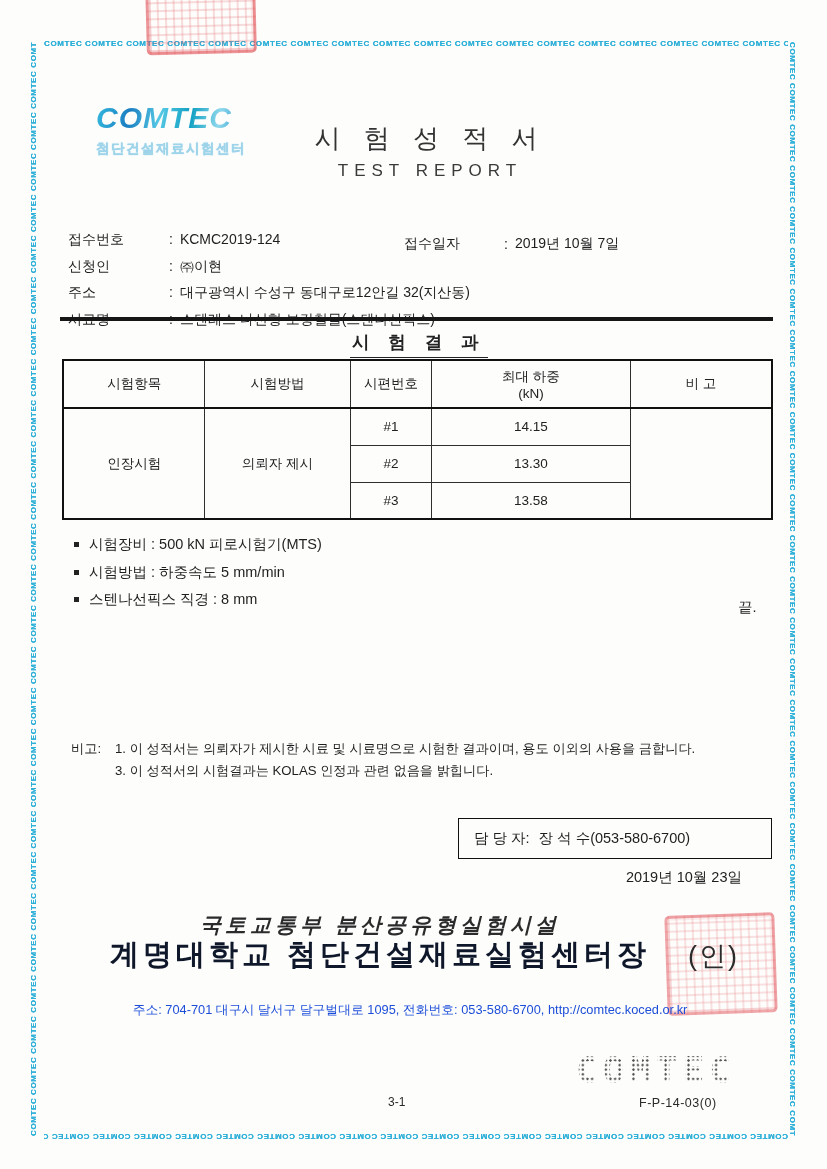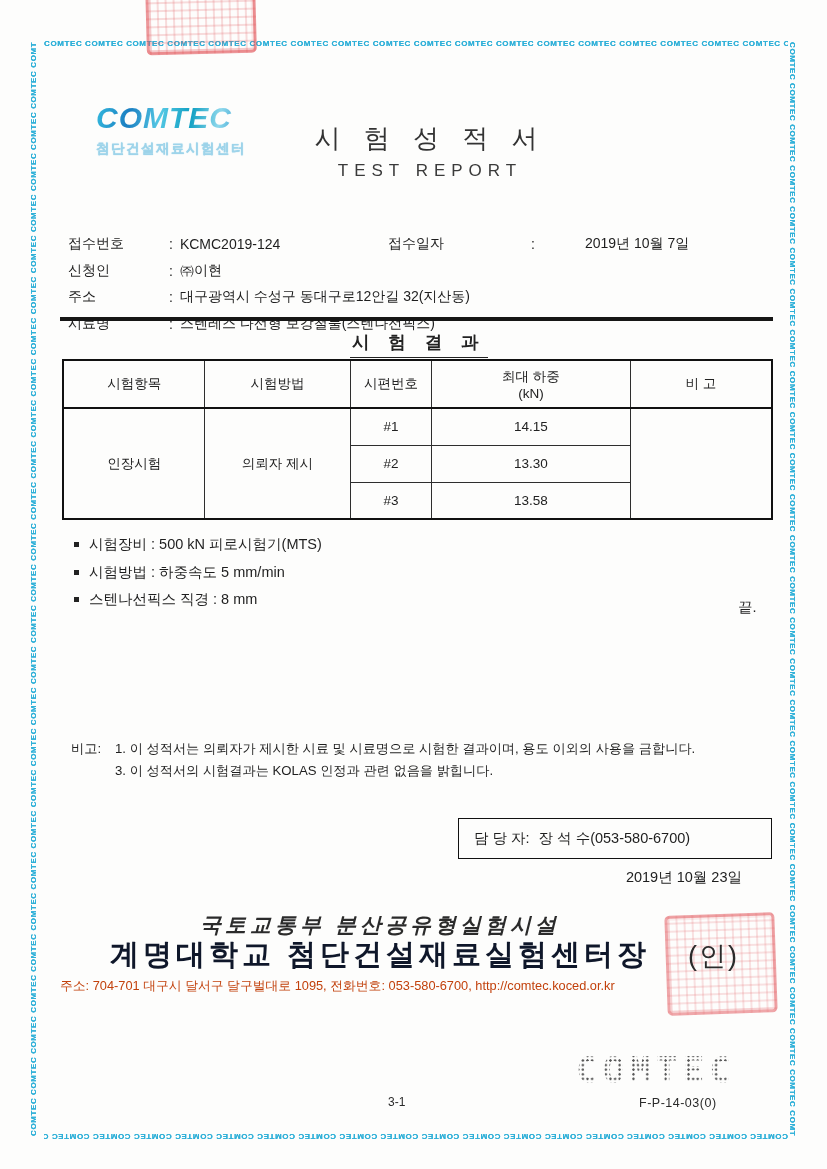--- a/index.html
+++ b/index.html
@@ -44,24 +44,24 @@
     color:#9ed4ea; text-shadow:0 0 1px #7fc6e4;
   }
 
   
   .title-block { position:absolute; left:300px; top:121px; width:260px; text-align:center; }
   .title-ko { font-size:26px; letter-spacing:8px; color:#333; font-weight:500; }
   .title-en { margin-top:5px; font-size:17px; letter-spacing:6px; color:#3a3a3a; }
 
   
   .fields { position:absolute; left:68px; top:231px; width:706px; font-size:14px; color:#1e1e1e; }
-  .frow { position:relative; height:26.5px; display:flex; align-items:center; }
+  .frow { position:relative; height:26.5px; display:flex; }
   .flabel { display:inline-block; width:97px; text-align:justify; text-align-last:justify; }
   .fcolon { margin:0 7px 0 4px; }
-  .field2 { position:absolute; left:320px; top:0; height:26.5px; display:flex; align-items:center;gap:43px; }
+  .field2 { position:absolute; left:336px; top:0; height:26.5px; display:flex; align-items:center; }
   .flabel2 { display:inline-block; width:96px; text-align:justify; text-align-last:justify; }
 
   .dbl-rule { position:absolute; left:60px; top:317px; width:713px; height:3px;
               border-top:3px solid #161616; border-bottom:1.2px solid #161616; }
 
   
   .sec-title { position:absolute; left:350px; top:330px; font-size:17.5px; font-weight:700;
                letter-spacing:7px; color:#222; border-bottom:1.6px solid #222; padding:0 2px 3px 2px; }
 
   table.results { position:absolute; left:62px; top:359px; width:711px;
@@ -92,22 +92,22 @@
   .issue-date { position:absolute; left:540px; top:868px; width:202px; text-align:right;
                 font-size:14.5px; color:#1e1e1e; }
 
   
   .org1 { position:absolute; left:60px; top:911px; width:640px; text-align:center;
           font-size:21px; letter-spacing:4px; font-weight:600; color:#2b2b2b;font-style:italic; }
   .org2 { position:absolute; left:40px; top:935px; width:680px; text-align:center;
           font-size:29px; letter-spacing:4px; font-weight:600; color:#0f172a; }
   .org-seal { position:absolute; left:688px; top:938px; font-size:27px; letter-spacing:2px;
               font-weight:500; color:#2b2b2b; }
-  .org-addr { position:absolute; left:60px; top:978px; width:700px; text-align:left;
-              font-size:12.8px; color:#c2410c; }
+  .org-addr { position:absolute; left:60px; top:1002px; width:700px; text-align:center;
+              font-size:12.8px; color:#1d4ed8; }
 
   
   .dot-logo { position:absolute; left:576px; top:1049px;
               font-family:"DejaVu Sans Mono",monospace; font-size:36px; font-weight:800;
               letter-spacing:5px; color:transparent;
               background-image:radial-gradient(circle,#575757 1.15px,rgba(0,0,0,0) 1.35px);
               background-size:4.6px 4.6px;
               -webkit-background-clip:text; background-clip:text; }
   .form-no { position:absolute; left:639px; top:1096px; font-size:12.5px; letter-spacing:.5px; color:#2a2a2a; }
   .page-no { position:absolute; left:388px; top:1095px; font-size:12px; color:#2a2a2a; }

